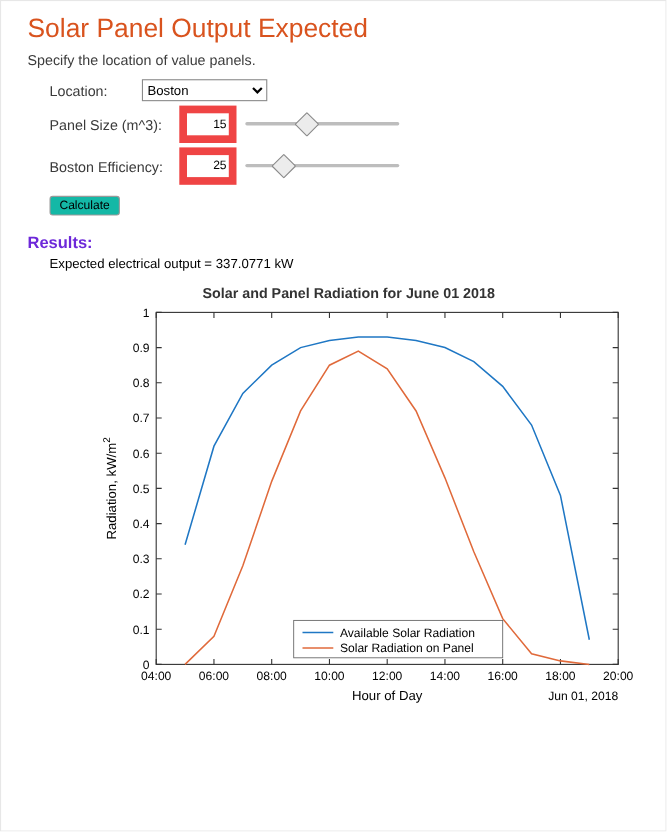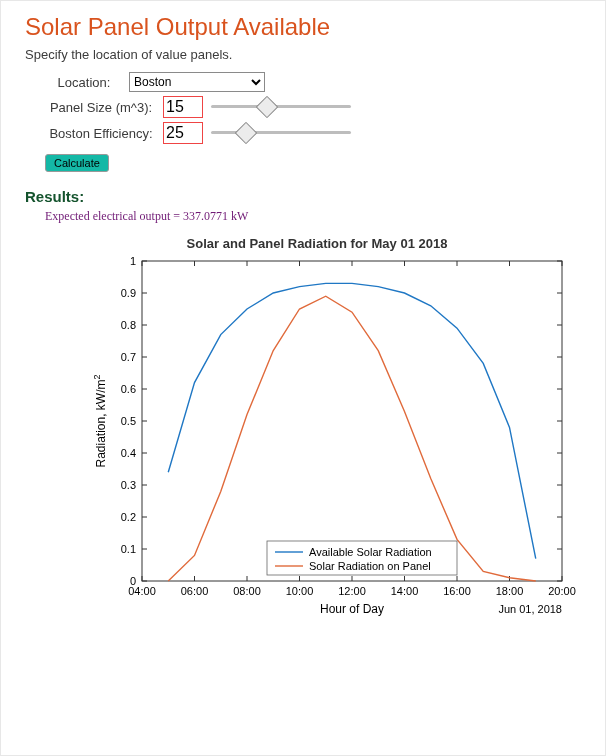--- a/index.html
+++ b/index.html
@@ -1,39 +1,39 @@
 <!DOCTYPE html>
 <html><head>
 <meta charset="utf-8">
 <style>
   html,body{margin:0;padding:0;font-family:Arial,Helvetica,sans-serif;background:#fff;color:#333;font-size:13px}
   .page{width:606px;height:756px;box-sizing:border-box;padding:12px 20px 4px 24px;border:1px solid #e7e7e7}
   h1{color:#d9531e;font-weight:normal;font-size:24px;margin:0 0 6px 0}
   .prompt{margin:6px 0 10px 0;font-size:13px;color:#3c3c3c}
   .form-row{margin:4px 0;display:flex;align-items:center}
   .indent{margin-left:20px}
-  .lab{display:inline-block;text-align:center;margin-right:6px;font-size:13px;color:#3a3a3a}
-  select.loc{width:136px;font-size:12px;height:20px;border:1px solid #8a8a8a;background:#fff}
-  .numbox{width:34px;height:18px;font-size:16px;text-align:left;border:1px solid #ef4444}
+  .lab{display:inline-block;text-align:left;margin-right:6px;font-size:13px;color:#3a3a3a}
+  select.loc{width:114px;font-size:12px;height:20px;border:1px solid #8a8a8a;background:#fff}
+  .numbox{width:34px;height:18px;font-size:11px;text-align:right;border:7px solid #ef4444}
   .slider-wrap{margin-left:8px;position:relative;width:140px;height:16px}
   .track{position:absolute;left:0;right:0;top:6px;height:3px;background:#bdbdbd;border-radius:2px}
   .thumb{position:absolute;top:0;width:14px;height:14px;background:#ececec;border:1px solid #8a8a8a;border-radius:1px;transform:translateX(-50%) rotate(45deg)}
   button.calc{margin-top:6px;margin-left:20px;font-size:11px;padding:2px 8px;border:1px solid #999;border-radius:3px;background:#14b8a6;cursor:pointer}
-  h2{font-size:15px;color:#14532d;margin:16px 0 4px 0}
-  pre.output{font-family:Liberation Serif, serif;font-size:12px;color:#701a75;margin:4px 0 0 20px}
+  h2{font-size:15px;color:#6d28d9;margin:16px 0 4px 0}
+  pre.output{font-family:Liberation Sans, sans-serif;font-size:12px;color:#000000;margin:4px 0 0 20px}
   .chart{margin:12px 0 0 62px}
   .chart-title{font-size:13px;font-weight:bold;text-align:center;width:460px}
   svg{display:block}
   .legend-box{fill:#fff;stroke:#666;stroke-width:0.8}
 </style>
 </head>
 <body>
 
 <div class="page">
-  <h1>Solar Panel Output Available</h1>
+  <h1>Solar Panel Output Expected</h1>
   <div class="prompt">Specify the location of value panels.</div>
 
   <div class="form-row indent">
     <span class="lab" style="width:78px">Location:</span>
     <select class="loc">
       <option>Boston</option>
     </select>
   </div>
 
 
@@ -54,21 +54,21 @@
         <div class="thumb" style="left:25%"></div>
     </div>
   </div>
 
   <button class="calc">Calculate</button>
 
   <h2>Results:</h2>
   <pre class="output">Expected electrical output = 337.0771 kW</pre>
 
   <div class="chart">
-    <div class="chart-title">Solar and Panel Radiation for May 01 2018</div>
+    <div class="chart-title">Solar and Panel Radiation for June 01 2018</div>
     <svg id="chart-svg" width="500" height="380">
         <rect x="55" y="10" width="420" height="320" fill="none" stroke="#333" stroke-width="1"></rect>
         <line x1="55" y1="330" x2="60" y2="330" stroke="#333"></line>
         <line x1="470" y1="330" x2="475" y2="330" stroke="#333"></line>
         <text x="49" y="334" text-anchor="end" font-size="11">0</text>
         <line x1="55" y1="298" x2="60" y2="298" stroke="#333"></line>
         <line x1="470" y1="298" x2="475" y2="298" stroke="#333"></line>
         <text x="49" y="302" text-anchor="end" font-size="11">0.1</text>
         <line x1="55" y1="266" x2="60" y2="266" stroke="#333"></line>
         <line x1="470" y1="266" x2="475" y2="266" stroke="#333"></line>

